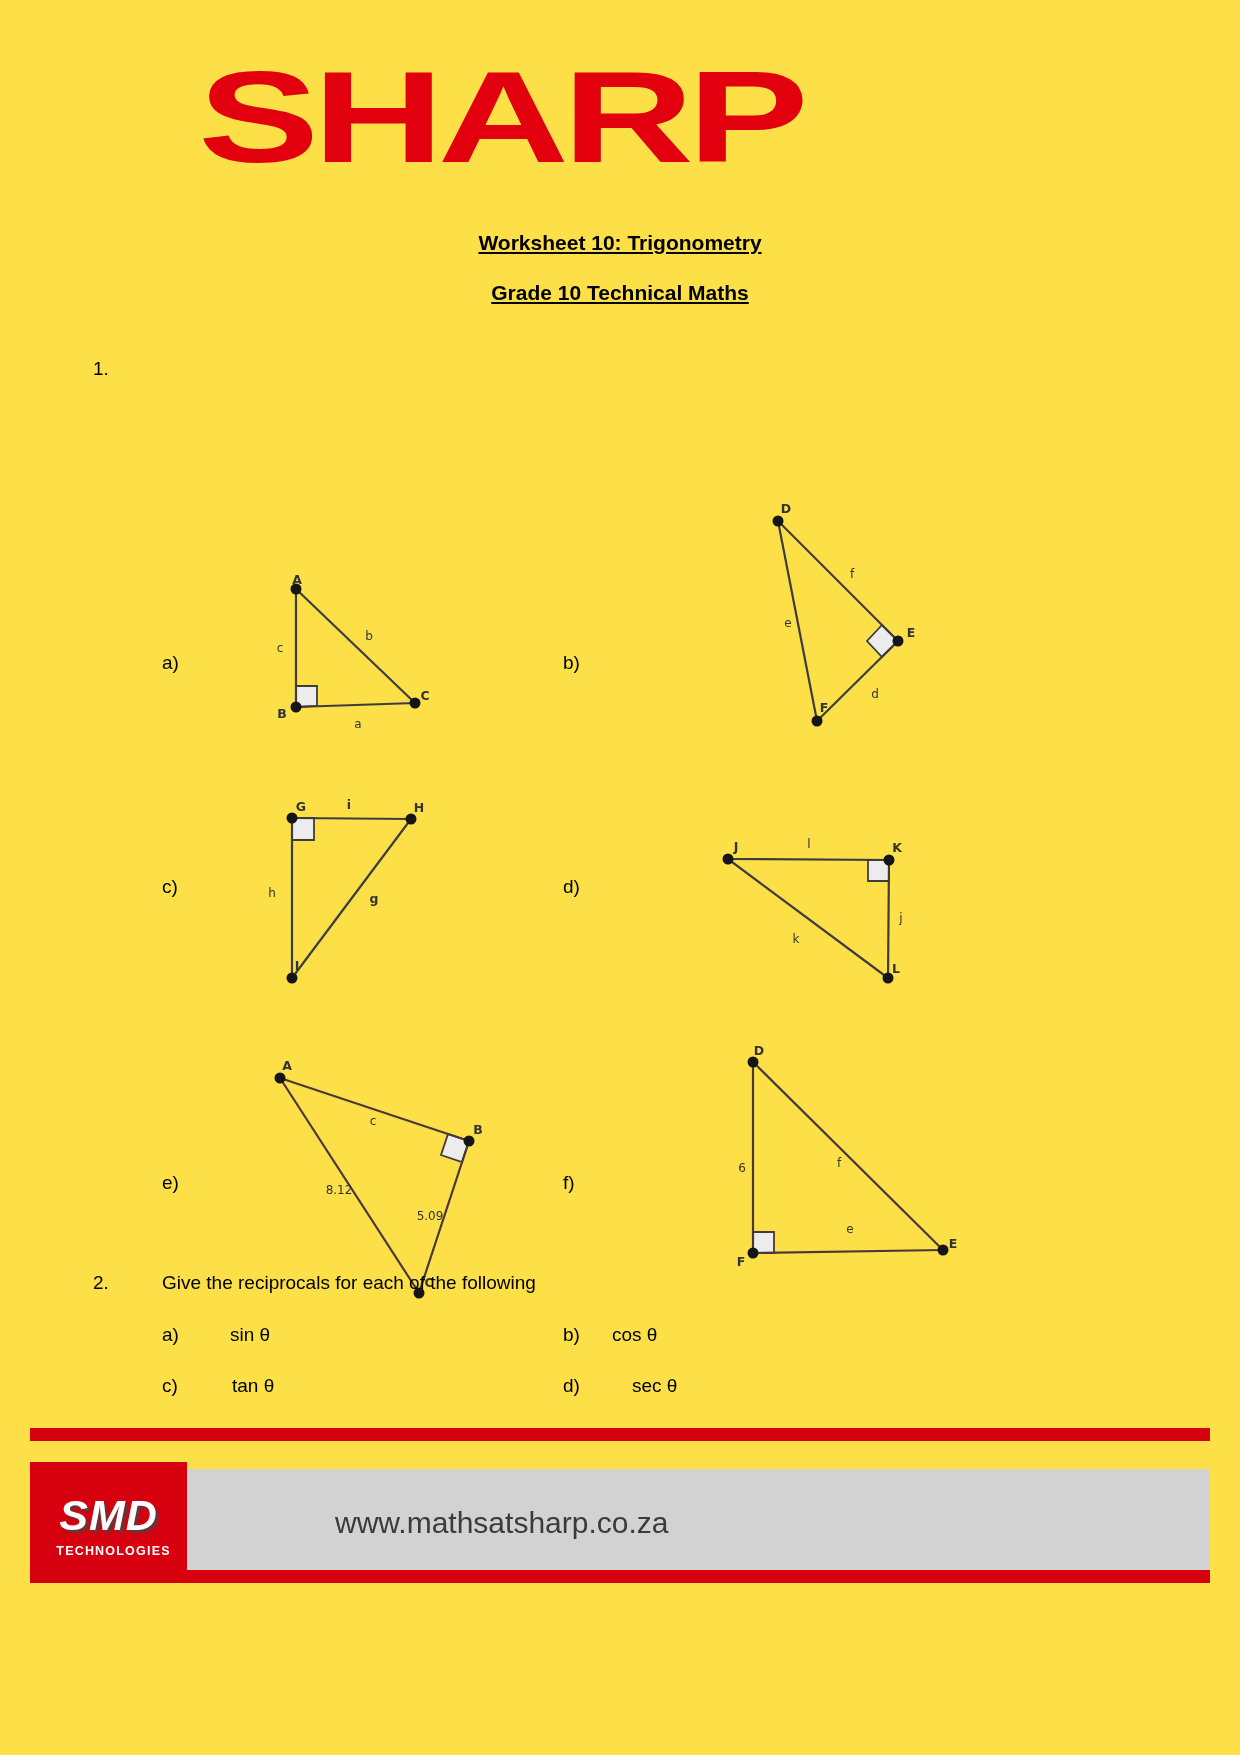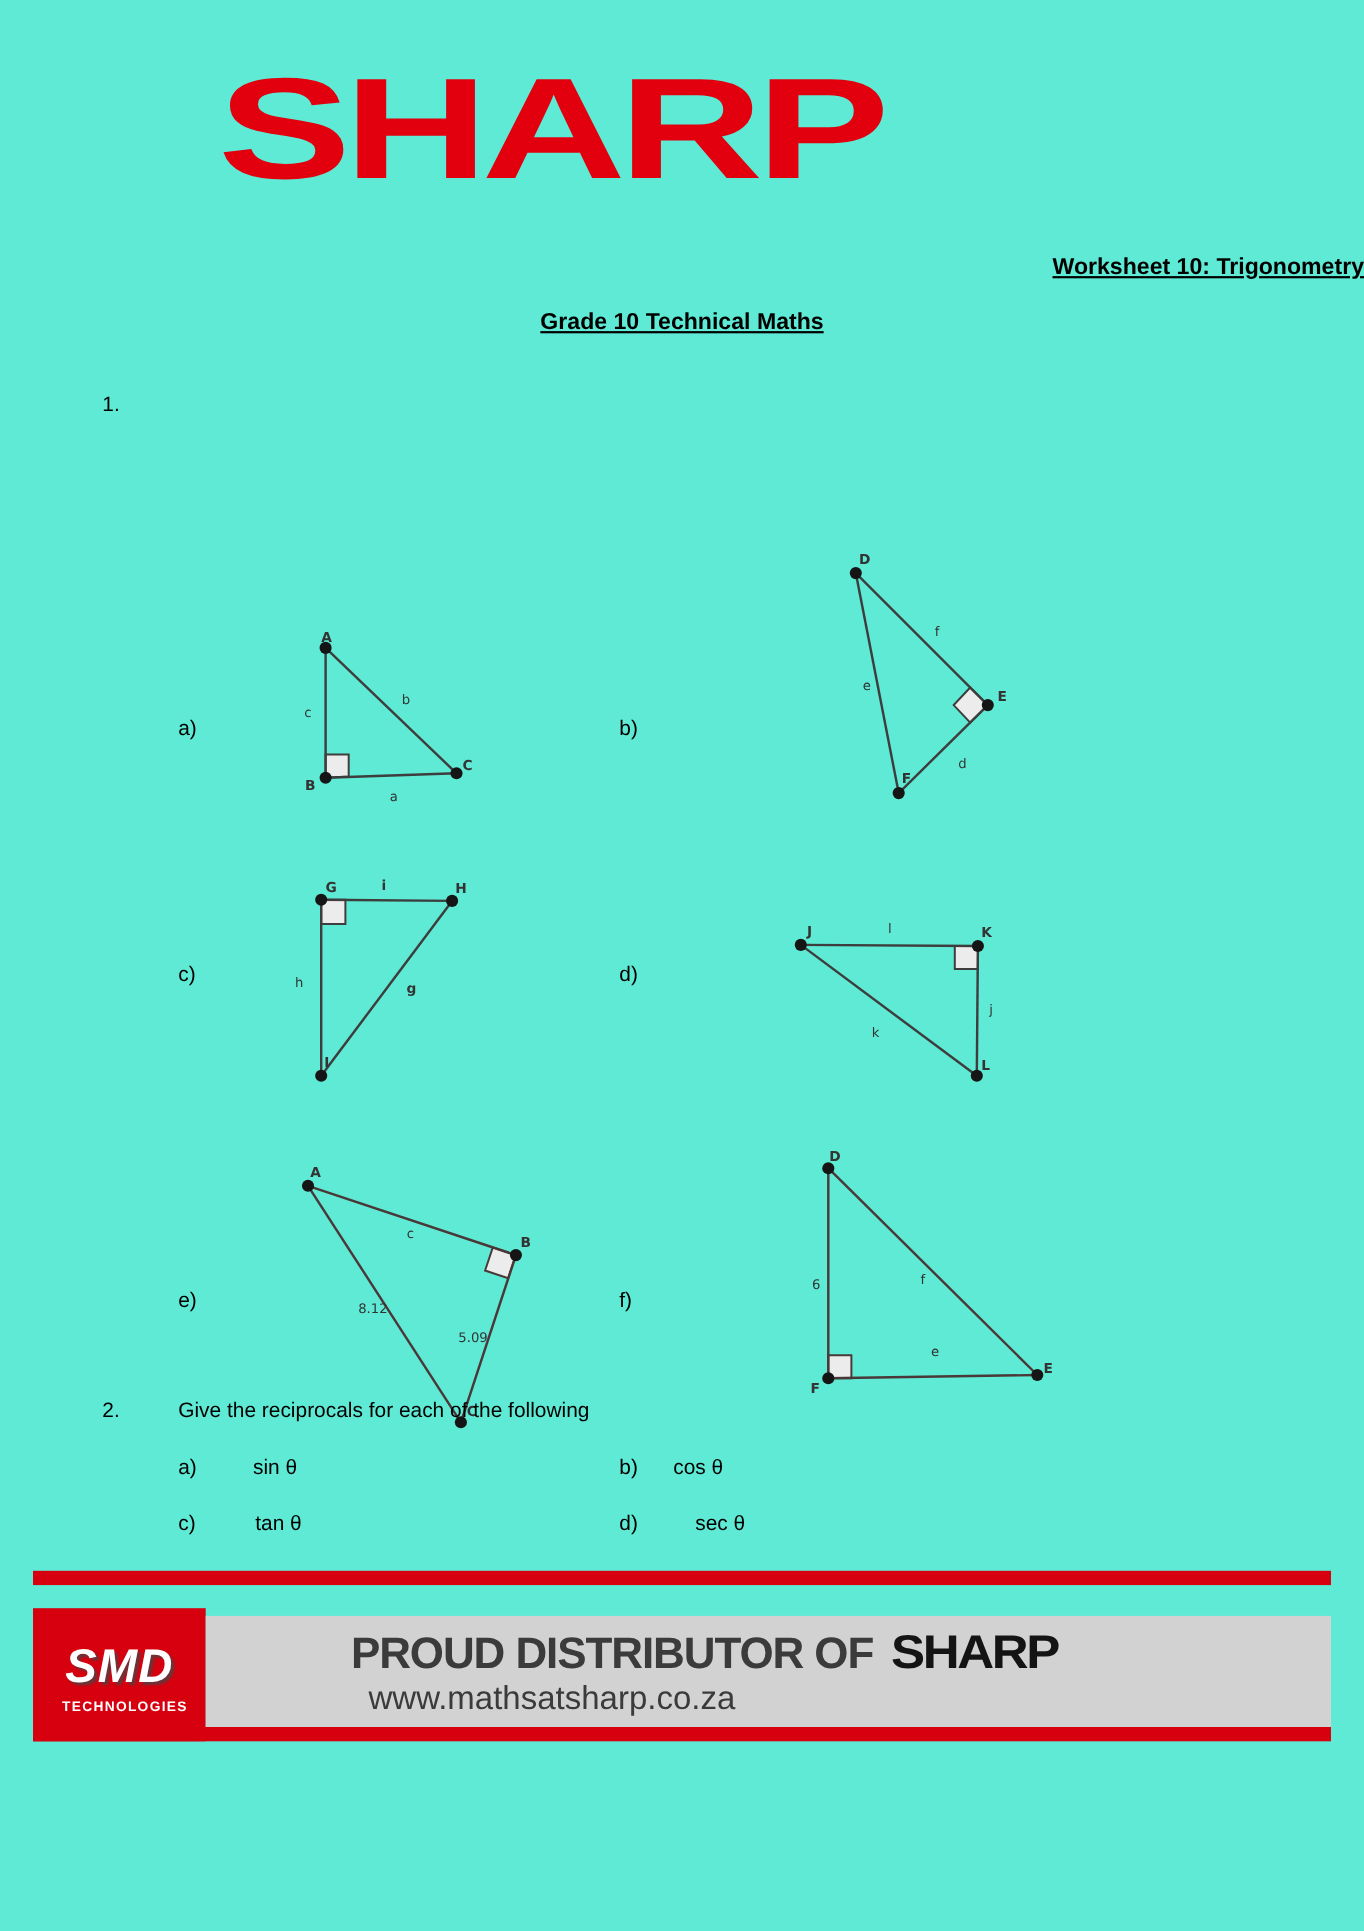--- a/index.html
+++ b/index.html
@@ -1,35 +1,35 @@
 <!DOCTYPE html>
 <html><head>
 <meta charset="utf-8">
 <style>
   html,body{margin:0;padding:0;background:#fff;}
   .page{
     position:relative;
     width:1240px;height:1755px;
-    background:#5eead4;
+    background:#fde047;
     font-family:"Liberation Sans", sans-serif;
     color:#000;
     overflow:hidden;
   }
   
   .sharp-logo{
     position:absolute;left:198px;top:52px;
     font-size:142px;line-height:1;font-weight:bold;
     color:#e2000f;letter-spacing:-5px;
     transform:scaleX(1.28) scaleY(0.92);
     transform-origin:left top;
     white-space:nowrap;
   }
   .doc-title{
     position:absolute;left:0;top:231px;width:100%;
-    text-align:right;font-size:21px;font-weight:bold;
+    text-align:center;font-size:21px;font-weight:bold;
     text-decoration:underline;
   }
   .doc-subtitle{
     position:absolute;left:0;top:281px;width:100%;
     text-align:center;font-size:21px;font-weight:bold;
     text-decoration:underline;
   }
   
   .q-number{position:absolute;font-size:19px;}
   .q1-number{left:93px;top:358px;}
@@ -225,22 +225,18 @@
   <span class="q2-item-label q2d-l">d)</span>
   <span class="q2-item-value q2d-v">sec θ</span>
 
   <div class="red-rule"></div>
   <div class="footer">
     <div class="smd-box">
       <div class="smd-name">SMD</div>
       <div class="smd-sub">TECHNOLOGIES</div>
     </div>
     <div class="gray-box">
-      <div class="dist-line">
-        <span class="dist-prefix">PROUD DISTRIBUTOR OF</span>
-        <span class="dist-brand">SHARP</span>
-      </div>
       <div class="website">www.mathsatsharp.co.za</div>
     </div>
   </div>
   <div class="red-strip"></div>
 
 </div>
 
 </body></html>

